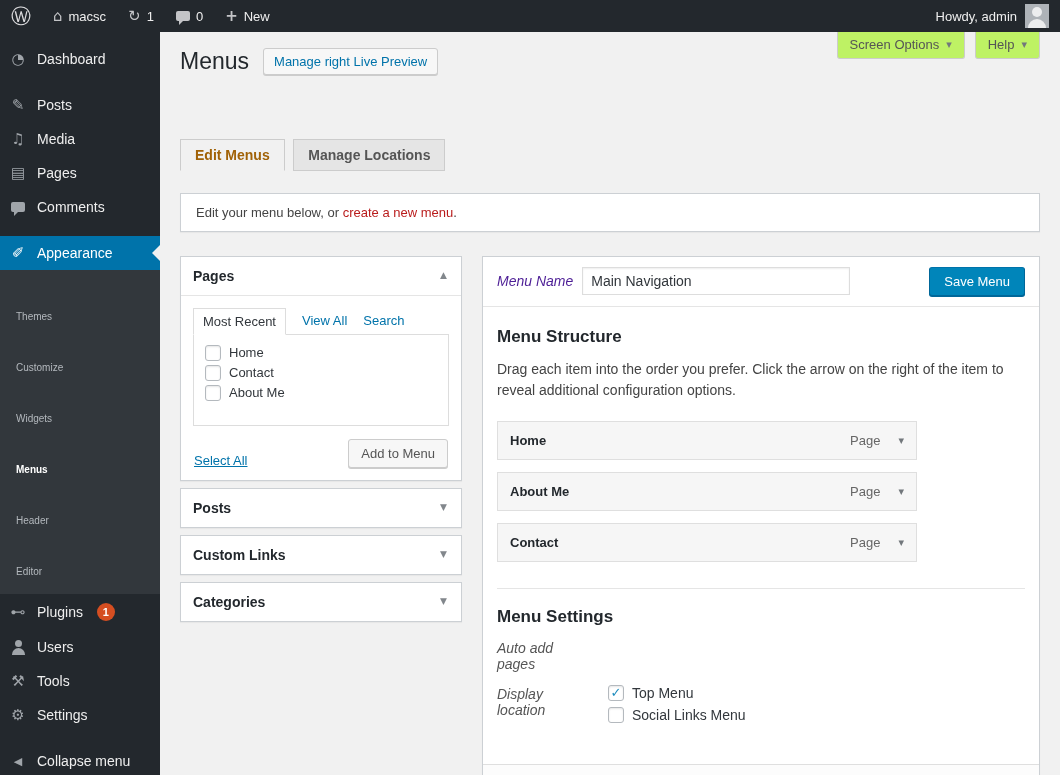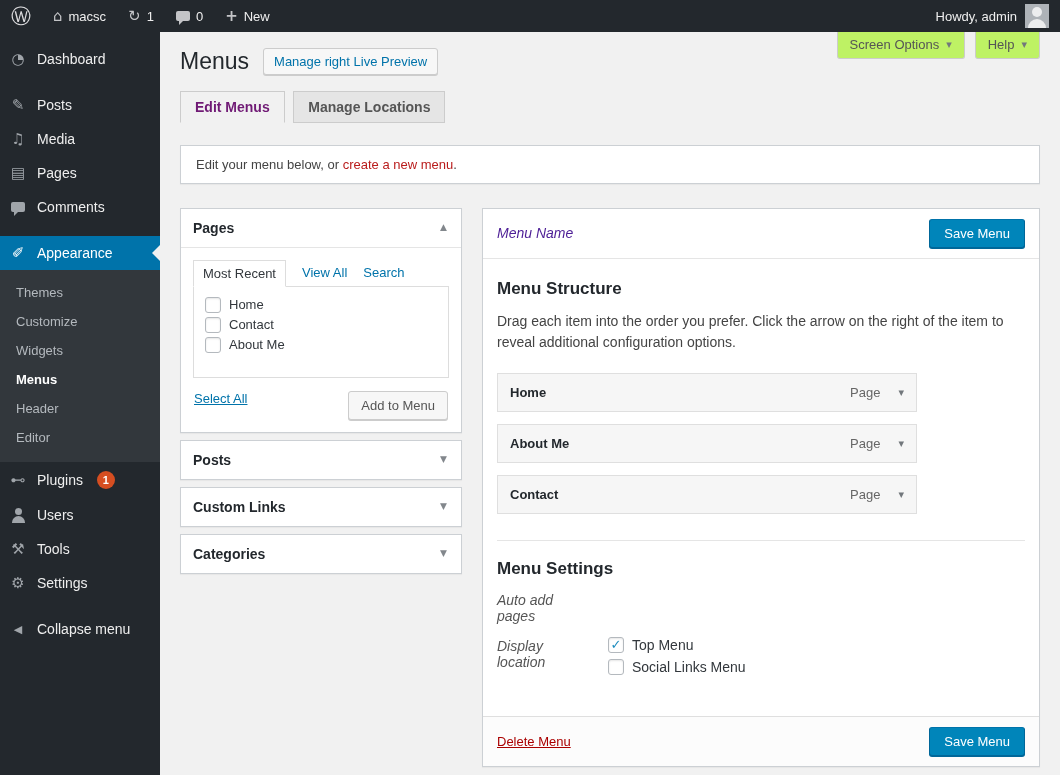--- a/index.html
+++ b/index.html
@@ -29,21 +29,21 @@
   .sidebar { position:absolute; top:32px; left:0; bottom:0; width:160px; background:#23282d; padding-top:10px; }
   .menu-item { display:flex; align-items:center; gap:9px; padding:9px 8px; font-size:14px; color:#eee; cursor:pointer; position:relative; }
   .mi-icon { width:20px; flex:none; text-align:center; color:#a0a5aa; font-size:15px; line-height:1;
     font-family:"DejaVu Sans",sans-serif; display:inline-flex; justify-content:center; align-items:center; }
   .menu-item.active { background:#0073aa; color:#fff; }
   .menu-item.active .mi-icon { color:#fff; }
   .menu-item.active::after { content:""; position:absolute; right:0; top:50%; margin-top:-8px;
     border:8px solid transparent; border-right-color:#f1f1f1; }
   .menu-sep { height:12px; }
   .submenu { background:#32373c; padding:8px 0 10px; }
-  .submenu-item { padding:7px 12px 7px 16px; font-size:13px; color:#b4b9be; cursor:pointer; }
+  .submenu-item { padding:7px 12px 7px 16px; font-size:10px; color:#b4b9be; cursor:pointer;margin-top:26px; }
   .submenu-item.current { color:#fff; font-weight:bold; }
   .badge { background:#d54e21; color:#fff; border-radius:50%; min-width:18px; height:18px; line-height:18px;
     text-align:center; font-size:11px; display:inline-block; margin-left:5px; font-weight:bold; }
   .person-icon { width:15px; height:15px; position:relative; display:inline-block; }
   .person-icon::before { content:""; position:absolute; top:0; left:4px; width:7px; height:7px; border-radius:50%; background:currentColor; }
   .person-icon::after { content:""; position:absolute; bottom:0; left:1px; width:13px; height:7px; border-radius:7px 7px 0 0; background:currentColor; }
 
   
   .main { position:absolute; top:32px; left:160px; right:0; bottom:0; padding:0 20px; overflow:hidden; }
   .screen-meta { position:absolute; top:0; right:20px; display:flex; gap:10px; z-index:5; }
@@ -52,21 +52,21 @@
   .caret { font-family:"DejaVu Sans",sans-serif; font-size:11px; color:#72777c; line-height:1; }
 
   .title-row { display:flex; align-items:center; gap:14px; padding-top:15px; }
   .page-title { font-size:23px; font-weight:400; color:#23282d; margin:0; line-height:1.3; }
   .page-title-action { font-size:13px; color:#0073aa; background:#f7f7f7; border:1px solid #ccc; border-radius:3px;
     padding:5px 10px; box-shadow:0 1px 0 #ccc; cursor:pointer; text-decoration:none; white-space:nowrap; }
 
   .nav-tabs { margin-top:14px; }
   .nav-tab { display:inline-block; font-size:14px; font-weight:bold; color:#555; background:#e5e5e5;
     border:1px solid #ccc; padding:7px 14px; margin-right:5px; cursor:pointer; text-decoration:none; }
-  .nav-tab.active { background:#f1f1f1; color:#701a75; border-bottom-color:#f1f1f1; }
+  .nav-tab.active { background:#f1f1f1; color:#a16207; border-bottom-color:#f1f1f1;margin-top:48px; }
 
   .notice-box { margin-top:22px; background:#fff; border:1px solid #ccd0d4; padding:11px 15px;
     font-size:13px; color:#444; box-shadow:0 1px 1px rgba(0,0,0,.04); }
   .notice-box a { color:#b91c1c; cursor:pointer; }
 
   .columns { display:flex; gap:20px; margin-top:24px; align-items:flex-start; }
   .col-left { width:282px; flex:none; }
   .col-right { flex:1; }
 
   
@@ -82,21 +82,21 @@
     position:relative; z-index:2; font-size:13px; color:#32373c; cursor:pointer; }
   .itab-link { font-size:13px; color:#0073aa; cursor:pointer; text-decoration:none; }
   .checklist { border:1px solid #ddd; background:#fff; padding:8px 0 8px 11px; height:92px; overflow:auto; }
   .check-row { display:flex; align-items:center; gap:8px; padding:2px 0; font-size:13px; color:#32373c; }
 
   .cb { width:16px; height:16px; background:#fff; border:1px solid #b4b9be; border-radius:3px; flex:none;
     display:inline-flex; align-items:center; justify-content:center; cursor:pointer;
     box-shadow:inset 0 1px 2px rgba(0,0,0,.1); }
   .cb .checkmark { font-family:"DejaVu Sans",sans-serif; color:#1e8cbe; font-size:13px; font-weight:bold; line-height:1; }
 
-  .box-actions { display:flex; justify-content:space-between; align-items:flex-start; margin-top:13px; padding:0 1px; }
+  .box-actions { display:flex; justify-content:space-between; align-items:flex-end; margin-top:13px; padding:0 1px; }
   .select-all { color:#0073aa; font-size:13px; text-decoration:underline; cursor:pointer; }
   .button { background:#f7f7f7; border:1px solid #ccc; border-radius:3px; padding:6px 12px; font-size:13px;
     color:#555; box-shadow:0 1px 0 #ccc; cursor:pointer; font-family:inherit; }
 
   
   .menu-edit { background:#fff; border:1px solid #ccd0d4; box-shadow:0 1px 1px rgba(0,0,0,.04); }
   .menu-edit-header { display:flex; align-items:center; padding:10px 14px; border-bottom:1px solid #e5e5e5; }
   .menu-name-label { font-style:italic; font-size:14px; color:#4c1d95; margin-right:9px; }
   .menu-name-input { width:268px; padding:5px 8px; font-size:14px; border:1px solid #ddd;
     box-shadow:inset 0 1px 2px rgba(0,0,0,.07); color:#32373c; font-family:inherit; border-radius:0; }
@@ -315,20 +315,21 @@
         </div>
       </div>
 
     </div>
 
     <div class="col-right">
       <div class="menu-edit">
 
         <div class="menu-edit-header">
           <label class="menu-name-label">Menu Name</label>
+          <input class="menu-name-input" type="text" value="Main Navigation" style="">
           <button class="button-primary">Save Menu</button>
         </div>
 
         <div class="menu-edit-body">
           <h2>Menu Structure</h2>
           <p class="drag-instructions">Drag each item into the order you prefer. Click the arrow on the right of the item to reveal additional configuration options.</p>
 
           <div class="menu-item-bar">
             <span class="mi-title">Home</span>
             <span class="mi-type">Page</span>

